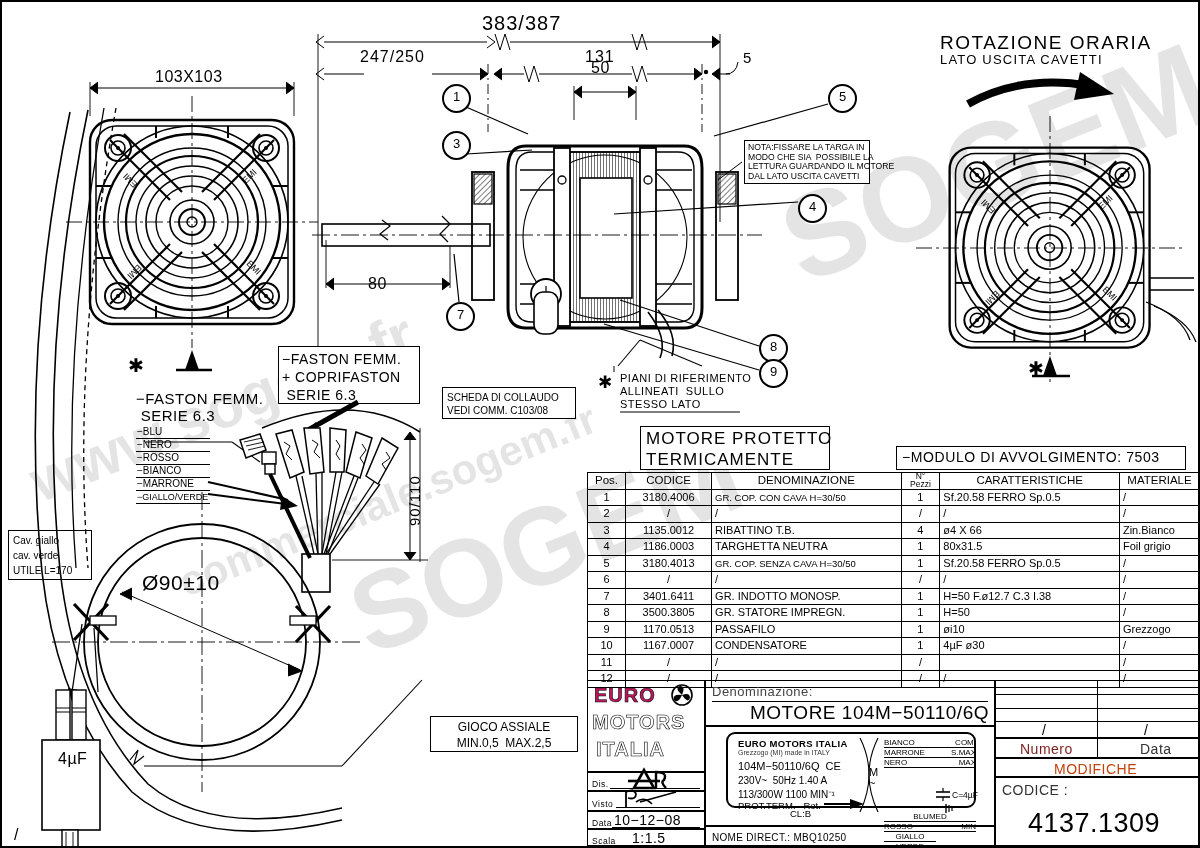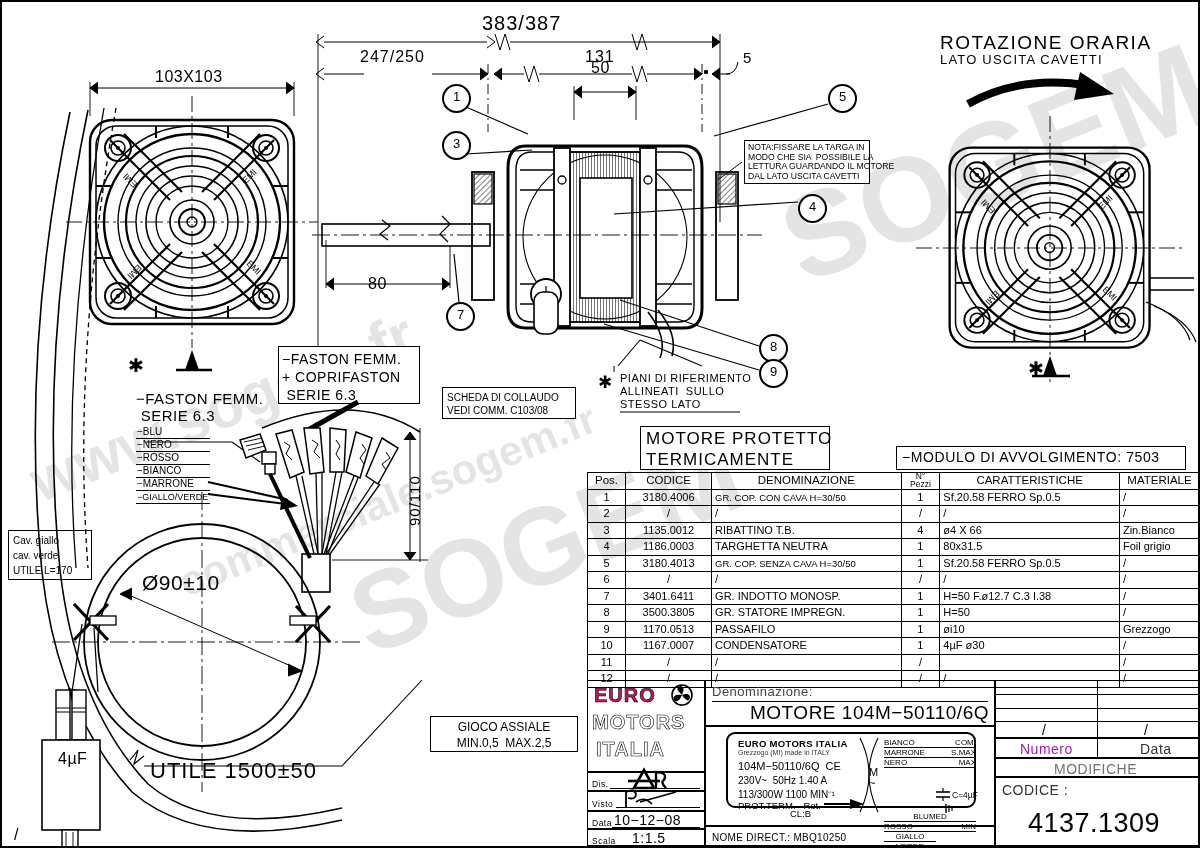--- a/index.html
+++ b/index.html
@@ -426,21 +426,20 @@
 
     <path d="M70,352 L60,420" stroke="#000" stroke-width="1.3" fill="none"></path>
     <path d="M82,356 L86,420" stroke="#000" stroke-width="1.3" fill="none"></path>
     <polygon points="56,416 66,418 60,430" fill="#000"></polygon>
 
     <path d="M118,488 l8,-10 l-4,14 l10,-8" fill="none" stroke="#000" stroke-width="1.2"></path>
     <line x1="132" y1="494" x2="330" y2="494" stroke="#000" stroke-width="1.1"></line>
     <line x1="330" y1="494" x2="410" y2="408" stroke="#000" stroke-width="1.1"></line>
   </svg>
   <div class="txt" style="left:140px;top:569px;font-size:21px;letter-spacing:0.5px;">Ø90±10</div>
-  <div class="txt" style="left:148px;top:756px;font-size:22px;letter-spacing:1px;">UTILE 1500±50</div>
 
   <svg class="abs" style="left:40px;top:688px;width:80px;height:150px;">
     <rect x="14" y="0" width="14" height="50" fill="#fff" stroke="#000" stroke-width="1.4"></rect>
     <rect x="30" y="0" width="14" height="50" fill="#fff" stroke="#000" stroke-width="1.4"></rect>
     <line x1="14" y1="18" x2="28" y2="18" stroke="#000" stroke-width="1"></line>
     <line x1="30" y1="18" x2="44" y2="18" stroke="#000" stroke-width="1"></line>
     <line x1="14" y1="22" x2="28" y2="22" stroke="#000" stroke-width="1"></line>
     <line x1="30" y1="22" x2="44" y2="22" stroke="#000" stroke-width="1"></line>
     <rect x="0" y="50" width="58" height="90" fill="#fff" stroke="#000" stroke-width="1.6"></rect>
     <rect x="20" y="140" width="16" height="20" fill="#fff" stroke="#000" stroke-width="1.4"></rect>
@@ -690,24 +689,24 @@
 
   <div class="tb" style="left:993px;top:678px;width:205px;height:58px;"></div>
   <div class="abs" style="left:1095px;top:678px;width:1.3px;height:58px;background:#000;"></div>
   <div class="abs" style="left:993px;top:692px;width:205px;height:1.1px;background:#000;"></div>
   <div class="abs" style="left:993px;top:706px;width:205px;height:1.1px;background:#000;"></div>
   <div class="abs" style="left:993px;top:719px;width:205px;height:1.1px;background:#000;"></div>
   <div class="txt" style="left:1040px;top:720px;font-size:14px;">/</div>
   <div class="txt" style="left:1142px;top:720px;font-size:14px;">/</div>
 
   <div class="tb" style="left:993px;top:736px;width:103px;height:20px;"></div>
-  <div class="txt" style="left:1018px;top:739px;font-size:14px;color:#a21caf;">Numero</div>
+  <div class="txt" style="left:1018px;top:739px;font-size:14px;color:#7f1d1d;">Numero</div>
   <div class="tb" style="left:1095px;top:736px;width:103px;height:20px;"></div>
   <div class="txt" style="left:1138px;top:739px;font-size:14px;color:#333;">Data</div>
 
   <div class="tb" style="left:993px;top:756px;width:205px;height:19px;"></div>
-  <div class="txt" style="left:1052px;top:759px;font-size:14px;color:#737373;">MODIFICHE</div>
+  <div class="txt" style="left:1052px;top:759px;font-size:14px;color:#c2410c;">MODIFICHE</div>
 
   <div class="tb" style="left:993px;top:775px;width:205px;height:69px;"></div>
   <div class="txt" style="left:1000px;top:780px;font-size:14px;color:#333;">CODICE :</div>
   <div class="txt" style="left:1026px;top:806px;font-size:27px;letter-spacing:0.5px;">4137.1309</div>
 
 </div>
 
 </body></html>

